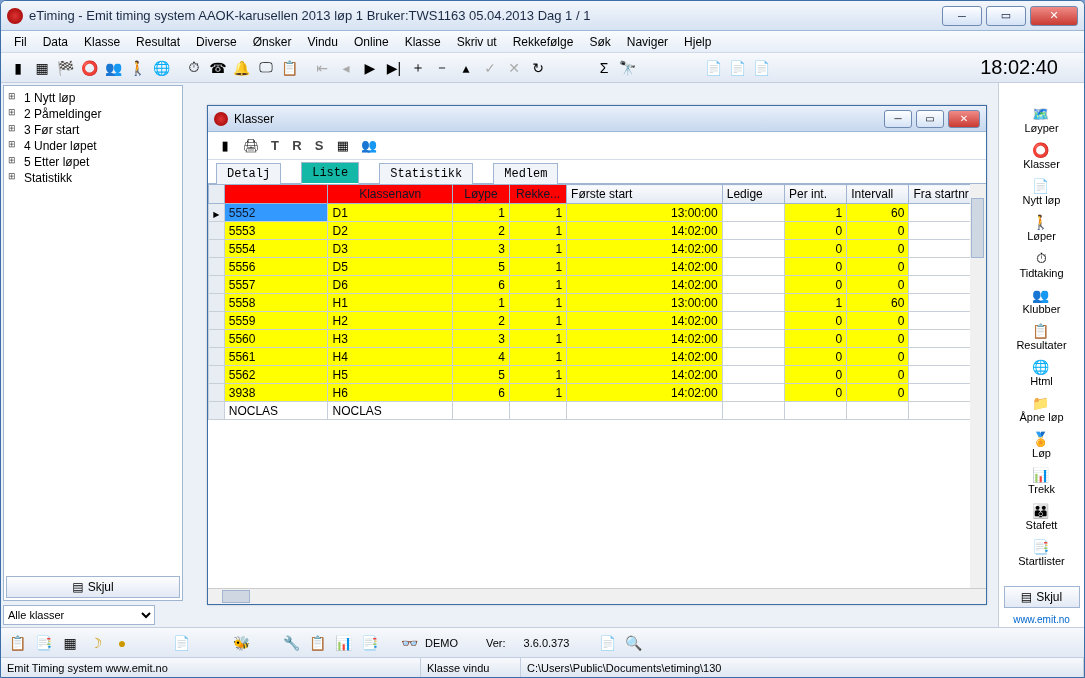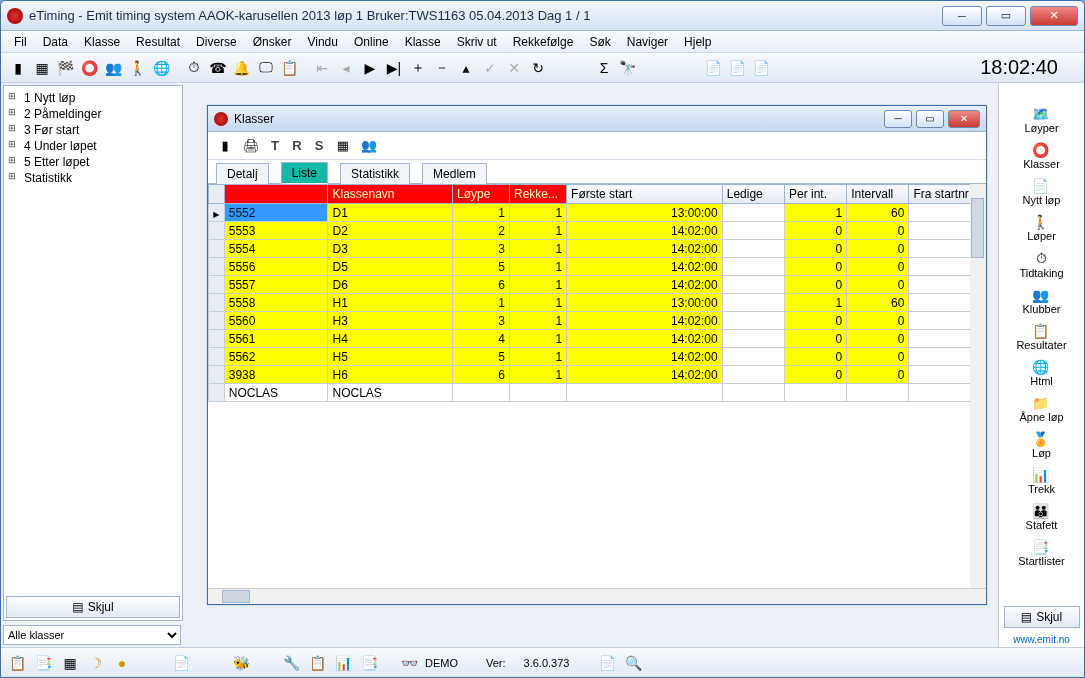--- a/index.html
+++ b/index.html
@@ -26,26 +26,26 @@
   .mdi { flex: 1; position: relative; background: #ecf0f7; }
   .inner-window { position: absolute; left: 22px; top: 22px; width: 780px; height: 500px; border: 1px solid #3c6fa8; background: #fff; display: flex; flex-direction: column; box-shadow: 0 0 2px rgba(0,0,0,.2); }
   .inner-title { height: 26px; background: linear-gradient(#e9f0fa,#c7d8ef); display: flex; align-items: center; padding: 0 6px; border-bottom: 1px solid #9db7d7; }
   .inner-title .app-icon { width: 14px; height: 14px; margin-right: 6px; border-radius: 50%; background: radial-gradient(#d33,#900); }
   .inner-title .win-controls .win-btn { width: 28px; height: 18px; font-size: 10px; }
   .inner-title .win-controls .win-btn.close { width: 32px; }
   .inner-toolbar { height: 28px; display: flex; align-items: center; padding: 0 6px; gap: 4px; border-bottom: 1px solid #d4dce8; }
   .inner-tool { width: 22px; height: 22px; display: flex; align-items: center; justify-content: center; font-size: 13px; cursor: default; }
   .inner-tool.txt { font-weight: bold; color: #444; width: 18px; }
   .tabs { height: 24px; display: flex; align-items: flex-end; padding: 0 8px; border-bottom: 1px solid #9fb5d1; }
-  .tab { padding: 3px 10px; border: 1px solid #9fb5d1; border-bottom: none; margin-right: 12px; background: #f1f4f9; cursor: default; position: relative; top: 1px; }
+  .tab { padding: 3px 10px; border: 1px solid #9fb5d1; border-bottom: none; margin-right: 20px; background: #f1f4f9; cursor: default; position: relative; top: 1px; font-family: Liberation Mono, monospace; }
   .tab.active { background: #14b8a6; border-bottom: 1px solid #fff; }
   .grid-wrap { flex: 1; overflow: auto; position: relative; background: #fff; }
   table.grid { border-collapse: collapse; width: 100%; font-size: 12px; }
   .grid th { background: linear-gradient(#fafbfd,#e4eaf3); border: 1px solid #9fb5d1; padding: 2px 4px; text-align: left; font-weight: normal; position: sticky; top: 0; white-space: nowrap; }
-  .grid th.red { background: #ff0000; color: #fef9c3; }
+  .grid th.red { background: #ff0000; color: #0f172a; text-align: center; }
   .grid td { border: 1px solid #c7cfd9; padding: 1px 4px; white-space: nowrap; height: 18px; }
   .grid td.y { background: #ffff00; }
   .grid td.sel { background: #3399ff; color: #0f172a; }
   .grid td.num { text-align: right; }
   .rowmark { width: 14px; background: #e8edf4 !important; text-align: center; }
   .rowmark.sel::before { content: "▶"; font-size: 8px; color: #000; }
   .right-panel { width: 86px; background: #fff; border-left: 1px solid #c3cfde; padding-top: 20px; display: flex; flex-direction: column; align-items: center; gap: 2px; }
   .rp-item { width: 72px; padding: 3px 2px; text-align: center; font-size: 11px; cursor: default; }
   .rp-item .ic { font-size: 14px; display: block; }
   .statusbar { height: 20px; background: linear-gradient(#f7f9fc,#dfe7f2); border-top: 1px solid #c3cfde; display: flex; align-items: center; font-size: 11px; }
@@ -132,21 +132,21 @@
             <div class="tree-item">3 Før start</div>
             <div class="tree-item">4 Under løpet</div>
             <div class="tree-item">5 Etter løpet</div>
             <div class="tree-item">Statistikk</div>
           </div>
         <div class="panel-btn">
           <span>▤</span>
           <span>Skjul</span>
         </div>
       </div>
-      <select class="combo" style="width:178px;margin:2px">
+      <select class="combo" style="width:152px;margin:2px">
         <option>Alle klasser</option>
       </select>
     </div>
 
     <div class="mdi">
       <div class="inner-window">
         <div class="inner-title">
           <div class="app-icon"></div>
           <div style="flex:1">Klasser</div>
           <div class="win-controls">
@@ -254,20 +254,32 @@
                   <td class="y num">1</td>
                   <td class="y num">1</td>
                   <td class="y num">13:00:00</td>
                   <td></td>
                   <td class="y num">1</td>
                   <td class="y num">60</td>
                   <td></td>
                 </tr>
                 <tr>
                   <td class="rowmark"></td>
+                  <td class="y">5559</td>
+                  <td class="y">H2</td>
+                  <td class="y num">2</td>
+                  <td class="y num">1</td>
+                  <td class="y num">14:02:00</td>
+                  <td></td>
+                  <td class="y num">0</td>
+                  <td class="y num">0</td>
+                  <td></td>
+                </tr>
+                <tr>
+                  <td class="rowmark"></td>
                   <td class="y">5560</td>
                   <td class="y">H3</td>
                   <td class="y num">3</td>
                   <td class="y num">1</td>
                   <td class="y num">14:02:00</td>
                   <td></td>
                   <td class="y num">0</td>
                   <td class="y num">0</td>
                   <td></td>
                 </tr>
@@ -362,13 +374,18 @@
     <span>DEMO</span>
     <div style="width:20px"></div>
     <span>Ver:</span>
     <div style="width:10px"></div>
     <span>3.6.0.373</span>
     <div style="width:20px"></div>
     <div class="tool-icon">📄</div>
     <div class="tool-icon">🔍</div>
   </div>
 
+  <div class="statusbar">
+    <div class="status-cell" style="width:420px">Emit Timing system www.emit.no</div>
+    <div class="status-cell" style="width:100px">Klasse vindu</div>
+    <div class="status-cell" style="flex:1">C:\Users\Public\Documents\etiming\130</div>
+  </div>
 </div>
 
 </body></html>

